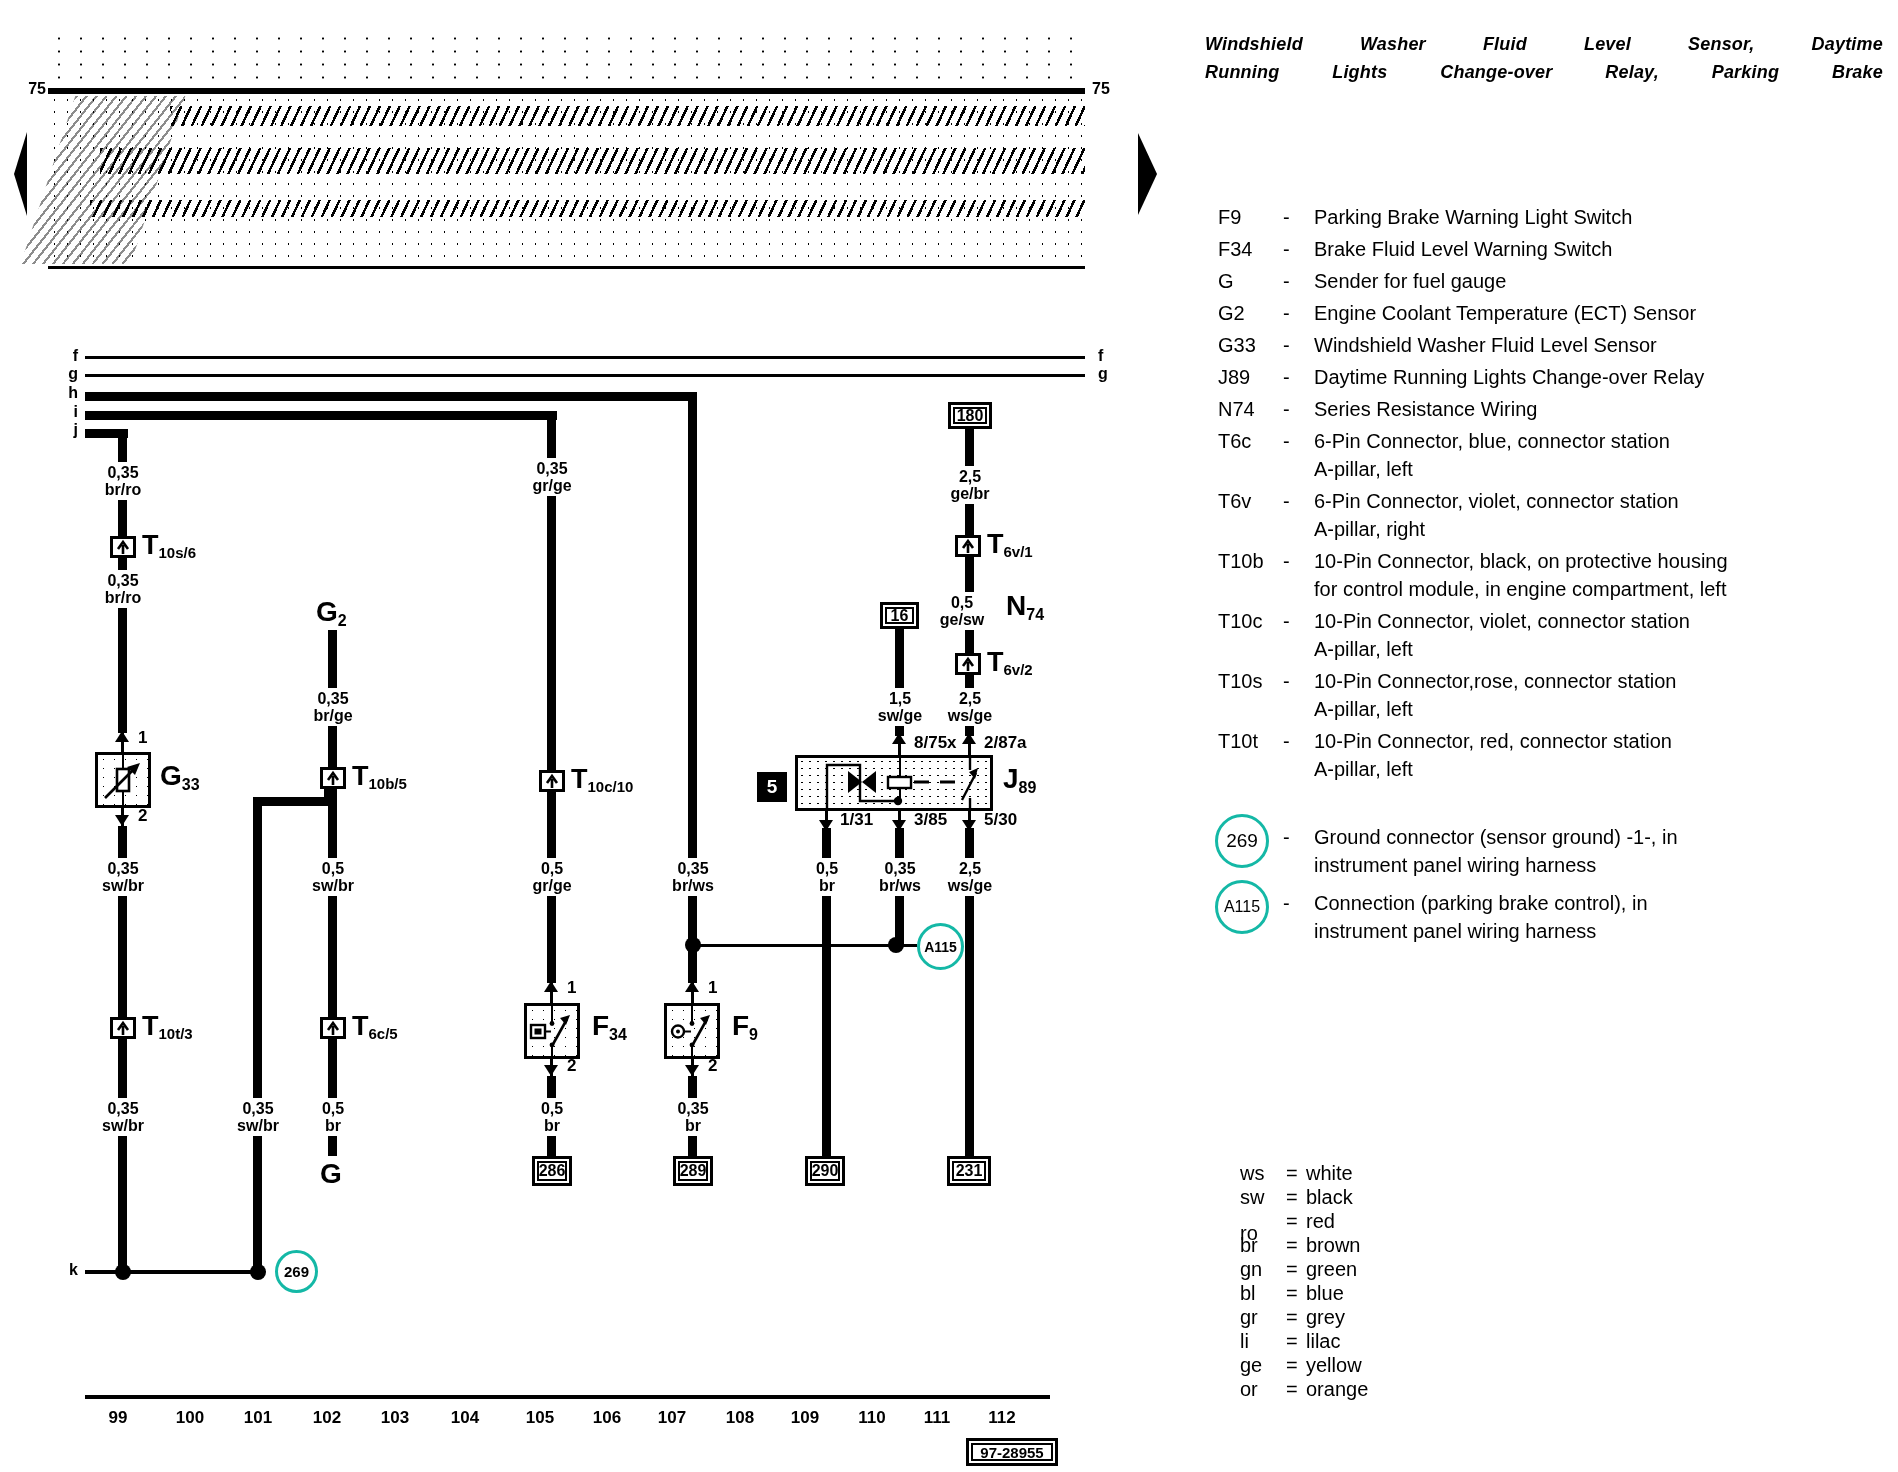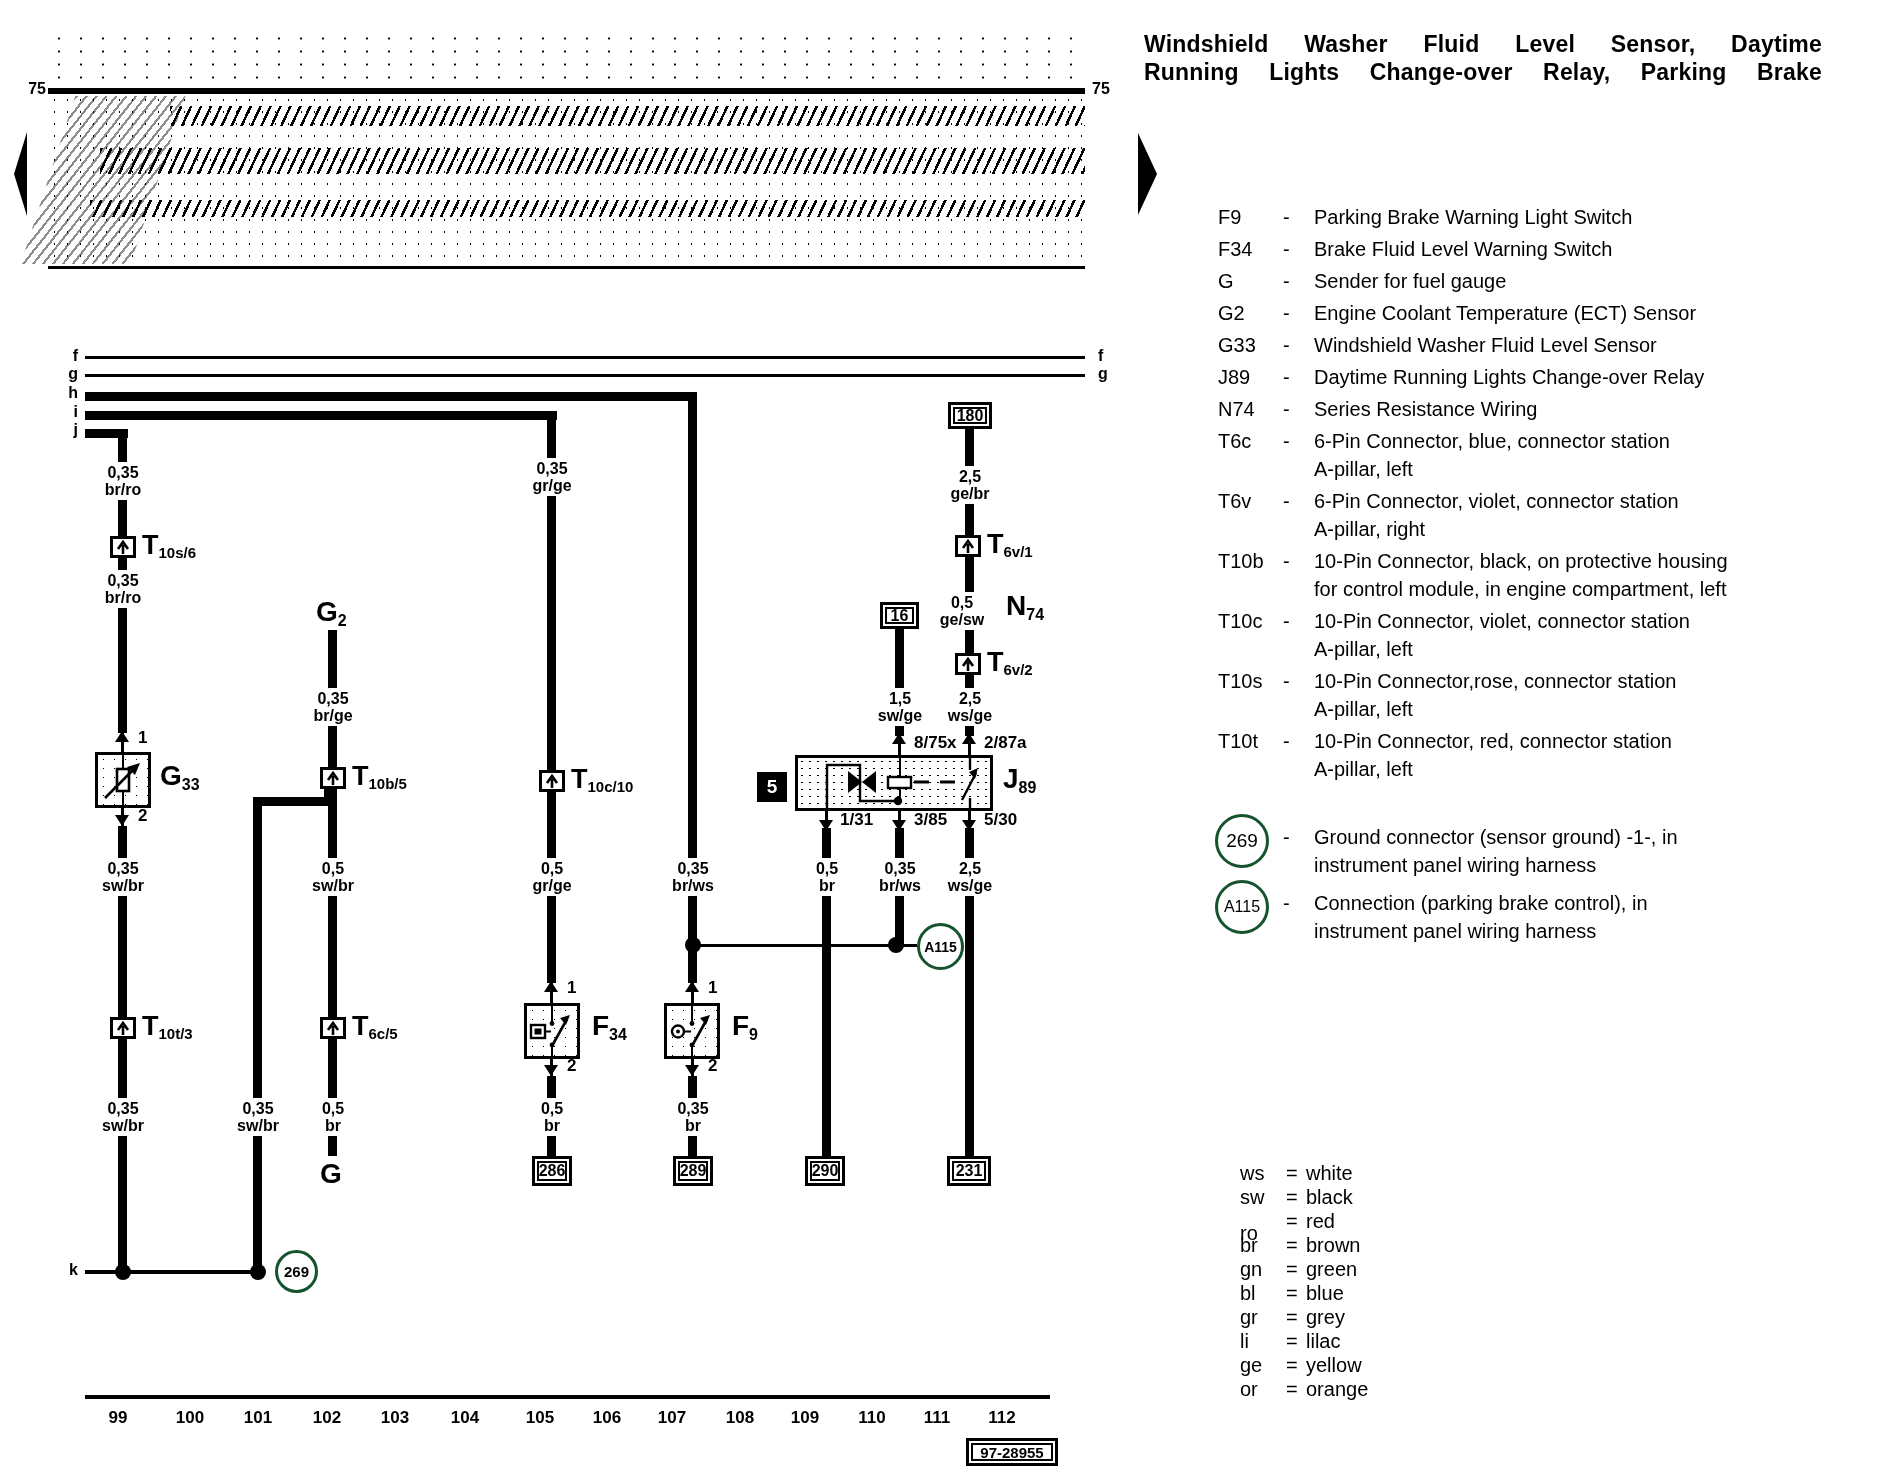--- a/index.html
+++ b/index.html
@@ -27,34 +27,34 @@
   
   .comp{position:absolute;border:3px solid #000;background:#fff;box-sizing:border-box;z-index:6;
         background-image:radial-gradient(circle,#000 .7px,transparent .8px);
         background-size:11px 9px;}
   .comp svg{display:block;width:100%;height:100%;}
   
   .gbox{position:absolute;border:3px solid #000;background:#fff;box-sizing:border-box;
         box-shadow:inset 0 0 0 2px #fff,inset 0 0 0 4px #000;
         display:flex;align-items:center;justify-content:center;
         font-weight:bold;font-size:16px;z-index:6;}
-  .circ{position:absolute;border:3px solid #14532d;border-radius:50%;background:#fff;
+  .circ{position:absolute;border:3px solid #14b8a6;border-radius:50%;background:#fff;
         box-sizing:border-box;display:flex;align-items:center;justify-content:center;
         font-weight:bold;z-index:7;}
   .pin{position:absolute;font-weight:bold;font-size:17px;white-space:nowrap;z-index:6;}
   .busl{position:absolute;font-weight:bold;font-size:16px;z-index:6;}
   .stem{position:absolute;width:3px;background:#000;z-index:5;}
   .arru{position:absolute;width:0;height:0;border-left:7px solid transparent;
         border-right:7px solid transparent;border-bottom:11px solid #000;z-index:6;}
   .arrd{position:absolute;width:0;height:0;border-left:7px solid transparent;
         border-right:7px solid transparent;border-top:11px solid #000;z-index:6;}
   .tracknum{position:absolute;transform:translateX(-50%);font-weight:bold;font-size:17px;}
   
-  .title-line{position:absolute;left:1144px;width:678px;font-weight:bold;font-size:23px;
-      line-height:28px;white-space:nowrap;letter-spacing:.2px;}
+  .title-line{position:absolute;left:1205px;width:678px;font-weight:bold;font-size:18px;
+      line-height:28px;white-space:nowrap;letter-spacing:.2px;font-style:italic;}
   .just{text-align:justify;text-align-last:justify;white-space:normal;}
   .lg{position:absolute;font-size:20px;white-space:nowrap;}
   .cc{position:absolute;font-size:20px;white-space:nowrap;}
   
   .dots-sparse{background-image:radial-gradient(circle,#000 1px,transparent 1.2px);
       background-size:22px 13px;}
   .dots-med{background-image:radial-gradient(circle,#000 .9px,transparent 1.1px);
       background-size:13px 12px;}
   .hatchrow{position:absolute;background-image:repeating-linear-gradient(115deg,
       #000 0 2.5px,transparent 2.5px 9px);}

